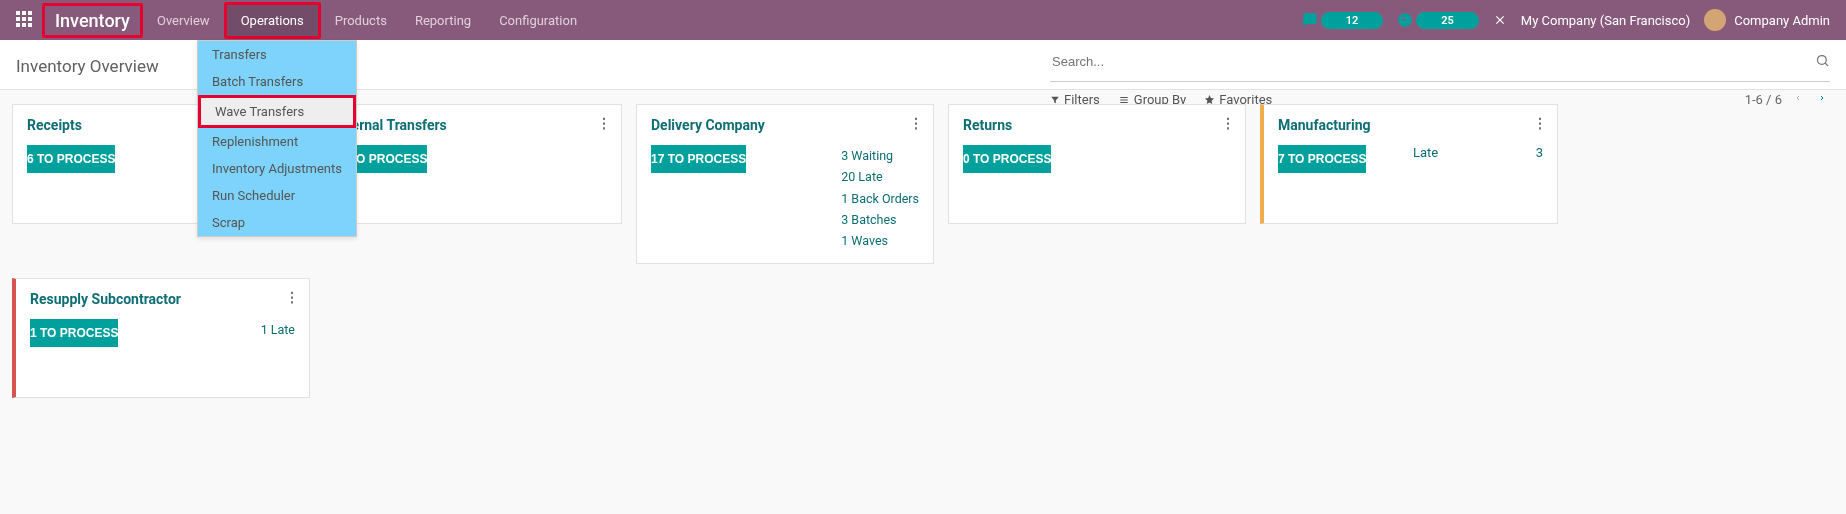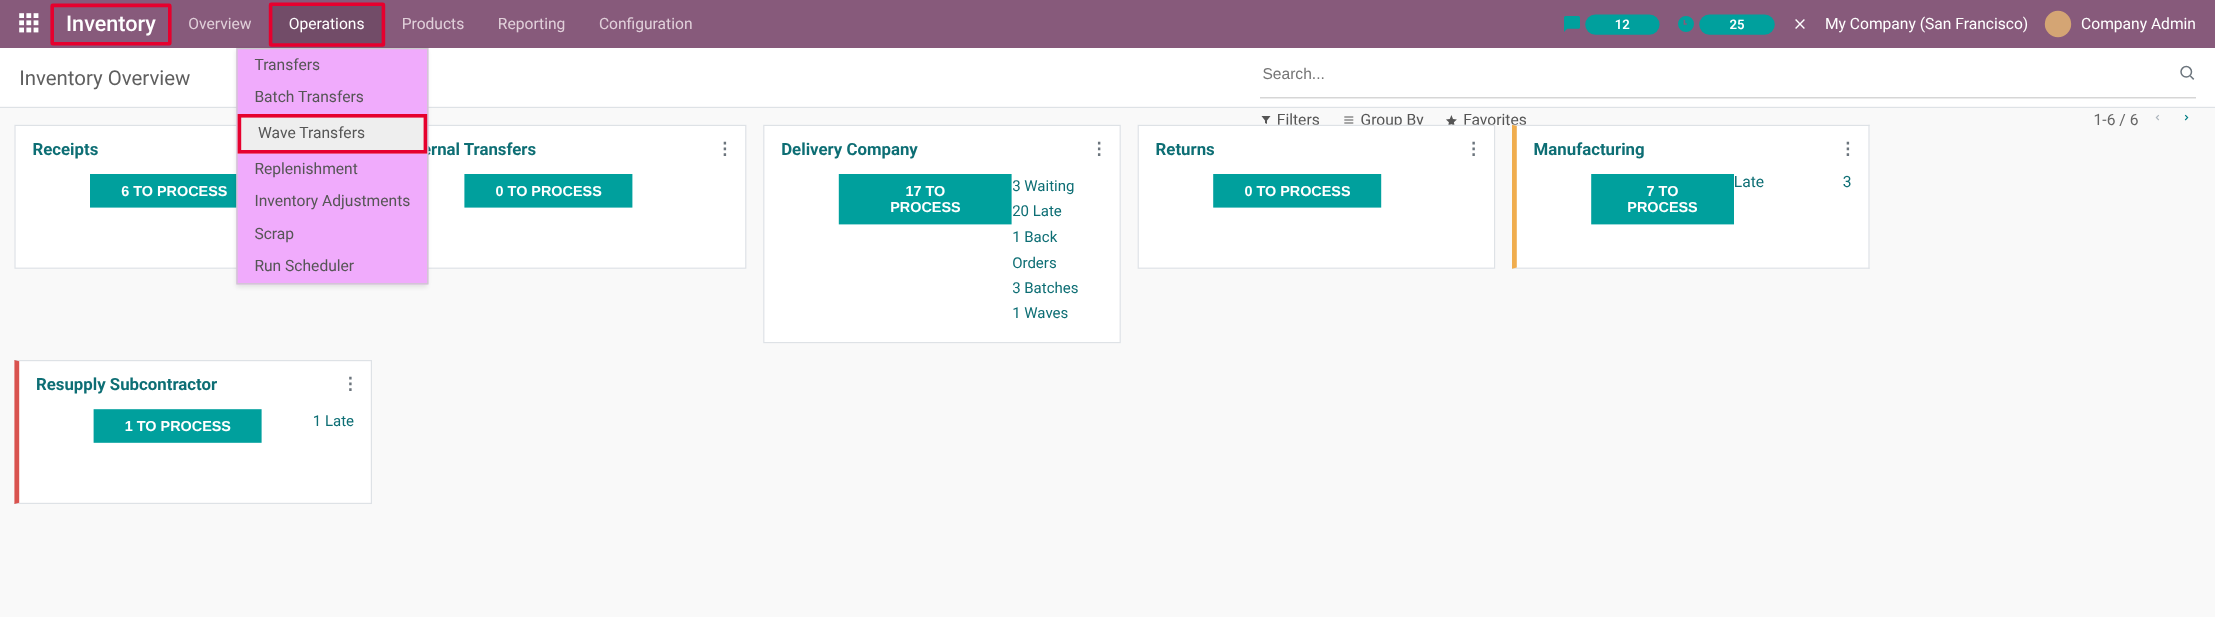--- a/index.html
+++ b/index.html
@@ -16,21 +16,21 @@
 .nav-item-hl { border: 3px solid #e6002e; border-radius: 2px; padding: 8px 14px; }
 .nav-spacer { flex: 1; }
 .nav-right { display: flex; align-items: center; gap: 14px; margin-right: 8px; }
 .badge-wrap { display: flex; align-items: center; gap: 3px; cursor: pointer; }
 .badge-pill { background: #00a09d; color: #fff; font-size: 11px; font-weight: 600; padding: 2px 25px; border-radius: 10px; }
 .company-name { color: #ffffff; cursor: pointer; font-size: 13px; }
 .avatar { width: 22px; height: 22px; border-radius: 50%; background: #d4a574; display: inline-block; }
 .user-wrap { display: flex; align-items: center; gap: 8px; cursor: pointer; }
 
 
-.dropdown { position: absolute; top: 40px; left: 197px; background: #f0abfc; border: 1px solid #ccc; box-shadow: 0 2px 4px rgba(0,0,0,0.1); min-width: 145px; z-index: 100; }
+.dropdown { position: absolute; top: 40px; left: 197px; background: #7dd3fc; border: 1px solid #ccc; box-shadow: 0 2px 4px rgba(0,0,0,0.1); min-width: 145px; z-index: 100; }
 .dropdown-item { padding: 6px 14px; cursor: pointer; color: #555; font-size: 13px; }
 .dropdown-item-hl { border: 3px solid #e6002e; background: #eee; }
 
 
 .control-bar { background: #fff; border-bottom: 1px solid #dee2e6; display: flex; align-items: flex-start; padding: 10px 16px 0; height: 50px; }
 .breadcrumb-title { font-size: 17px; color: #5f5f5f; padding-top: 6px; }
 .search-area { flex: 1; margin-left: auto; max-width: 780px; }
 .search-input-row { display: flex; align-items: center; border-bottom: 1px solid #ccc; padding-bottom: 8px; }
 .search-input { flex: 1; border: none; outline: none; font-size: 13px; padding: 4px 2px; color: #666; }
 .search-btn { background: none; border: none; cursor: pointer; color: #6c757d; font-size: 14px; }
@@ -43,21 +43,21 @@
 .pager-arrow.enabled { color: #017e84; }
 
 
 .kanban { padding: 14px 12px; display: flex; flex-wrap: wrap; gap: 14px; align-items: flex-start; }
 .card { background: #fff; border: 1px solid #dee2e6; width: 298px; min-height: 120px; padding: 12px 14px; position: relative; }
 .card.border-red { border-left: 4px solid #d9534f; }
 .card.border-yellow { border-left: 4px solid #f0ad4e; }
 .card-title { color: #0d6e74; font-weight: 700; font-size: 14px; margin-bottom: 12px; }
 .card-menu { position: absolute; top: 10px; right: 10px; cursor: pointer; color: #6c757d; font-size: 14px; font-weight: bold; }
 .card-body { display: flex; justify-content: space-between; align-items: flex-start; }
-.process-btn { background: #00a09d; color: #fff; border: none; padding: 7px 26px; font-size: 12px; font-weight: 600; cursor: pointer; margin-left: 48px; }
+.process-btn { background: #00a09d; color: #fff; border: none; padding: 7px 0; font-size: 12px; font-weight: 600; cursor: pointer; }
 .card-stats { text-align: left; font-size: 12.5px; color: #0d6e74; line-height: 1.7; }
 .card-stats div { cursor: pointer; }
 .mfg-stats { display: flex; justify-content: space-between; width: 130px; color: #0d6e74; font-size: 13px; }
 </style>
 </head>
 <body>
 
 <div class="navbar">
   <div class="apps-icon">
       <span></span>
@@ -100,22 +100,22 @@
     </div>
   </div>
 </div>
 
 <div class="dropdown">
   <div class="dropdown-item">Transfers</div>
   <div class="dropdown-item">Batch Transfers</div>
   <div class="dropdown-item dropdown-item-hl">Wave Transfers</div>
   <div class="dropdown-item">Replenishment</div>
   <div class="dropdown-item">Inventory Adjustments</div>
+  <div class="dropdown-item">Run Scheduler</div>
   <div class="dropdown-item">Scrap</div>
-  <div class="dropdown-item">Run Scheduler</div>
 </div>
 
 <div class="control-bar">
   <div class="breadcrumb-title">Inventory Overview</div>
   <div style="flex:1"></div>
   <div class="search-area">
     <div class="search-input-row">
       <input class="search-input" placeholder="Search..." style="">
       <button class="search-btn">
         <svg width="15" height="15" viewBox="0 0 24 24" fill="none" stroke="#6c757d" stroke-width="2">

